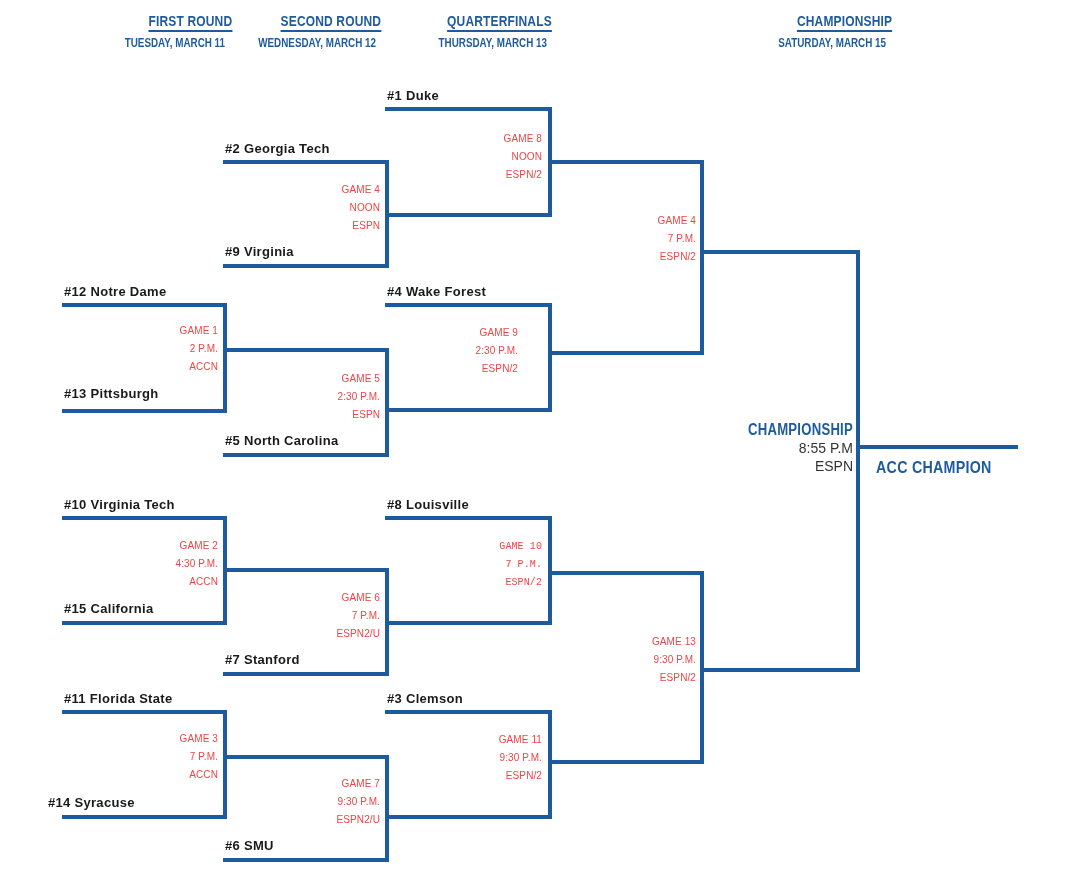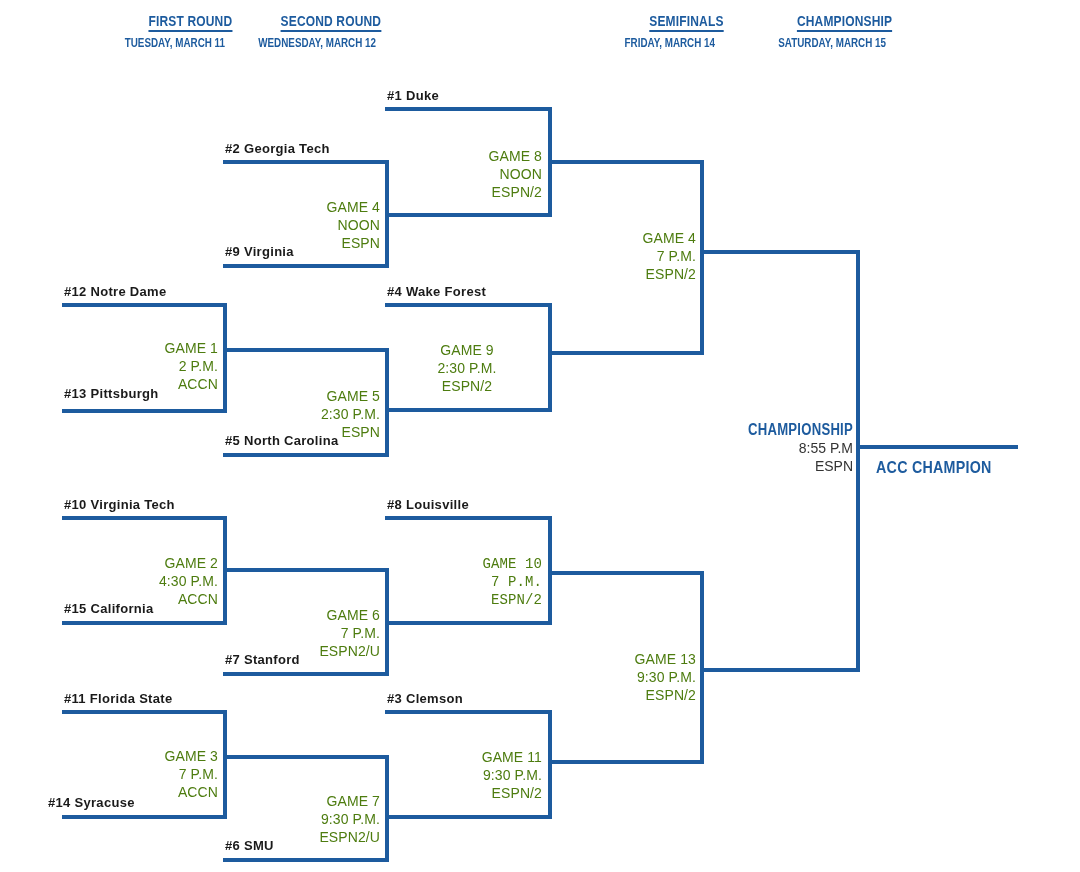--- a/index.html
+++ b/index.html
@@ -53,27 +53,26 @@
     font-weight:bold;
     font-size:13px;
     color:#1a1a1a;
     white-space:nowrap;
     letter-spacing:.3px;
     line-height:15px;
   }
   .game{
     position:absolute;
     font-family:"Liberation Sans", sans-serif;
-    font-size:14px;
-    color:#4d7c0f;
+    font-size:10px;
+    color:#ef4444;
     text-align:right;
     white-space:nowrap;
     line-height:18px;
     letter-spacing:.1px;
-    margin-top:17px;
   }
   .game div{display:block;}
 
   .champ-label{
     position:absolute;
     text-align:right;
     white-space:nowrap;
     line-height:19px;
   }
   .champ-title{
@@ -111,23 +110,23 @@
 <div id="stage">
 
   <div class="round-head" style="left:43px;top:12px;width:200px;">
     <div class="round-name">FIRST ROUND</div>
     <div class="round-date">TUESDAY, MARCH 11</div>
   </div>
   <div class="round-head" style="left:194px;top:12px;width:200px;">
     <div class="round-name">SECOND ROUND</div>
     <div class="round-date">WEDNESDAY, MARCH 12</div>
   </div>
-  <div class="round-head" style="left:533px;top:12px;width:200px;">
-    <div class="round-name">SEMIFINALS</div>
-    <div class="round-date">FRIDAY, MARCH 14</div>
+  <div class="round-head" style="left:365px;top:12px;width:200px;">
+    <div class="round-name">QUARTERFINALS</div>
+    <div class="round-date">THURSDAY, MARCH 13</div>
   </div>
   <div class="round-head" style="left:704px;top:12px;width:200px;">
     <div class="round-name">CHAMPIONSHIP</div>
     <div class="round-date">SATURDAY, MARCH 15</div>
   </div>
 
   <div class="ln h" style="left:385px;top:107px;width:167px;"></div>
   <div class="ln v" style="left:548px;top:107px;height:110px;"></div>
   <div class="ln h" style="left:385px;top:213px;width:167px;"></div>
   <div class="team" style="left:387px;top:88px;">#1 Duke</div>
@@ -166,21 +165,21 @@
   <div class="game" style="left:230px;top:370px;width:150px;">
     <div>GAME 5</div>
     <div>2:30 P.M.</div>
     <div>ESPN</div>
   </div>
 
   <div class="ln h" style="left:385px;top:303px;width:167px;"></div>
   <div class="ln v" style="left:548px;top:303px;height:109px;"></div>
   <div class="ln h" style="left:385px;top:408px;width:167px;"></div>
   <div class="team" style="left:387px;top:284px;">#4 Wake Forest</div>
-  <div class="game" style="left:392px;top:324px;width:150px;text-align:center;">
+  <div class="game" style="left:368px;top:324px;width:150px;">
     <div>GAME 9</div>
     <div>2:30 P.M.</div>
     <div>ESPN/2</div>
   </div>
 
   <div class="ln h" style="left:548px;top:160px;width:156px;"></div>
   <div class="ln v" style="left:700px;top:160px;height:195px;"></div>
   <div class="ln h" style="left:548px;top:351px;width:156px;"></div>
   <div class="game" style="left:554px;top:212px;width:142px;">
     <div>GAME 4</div>

